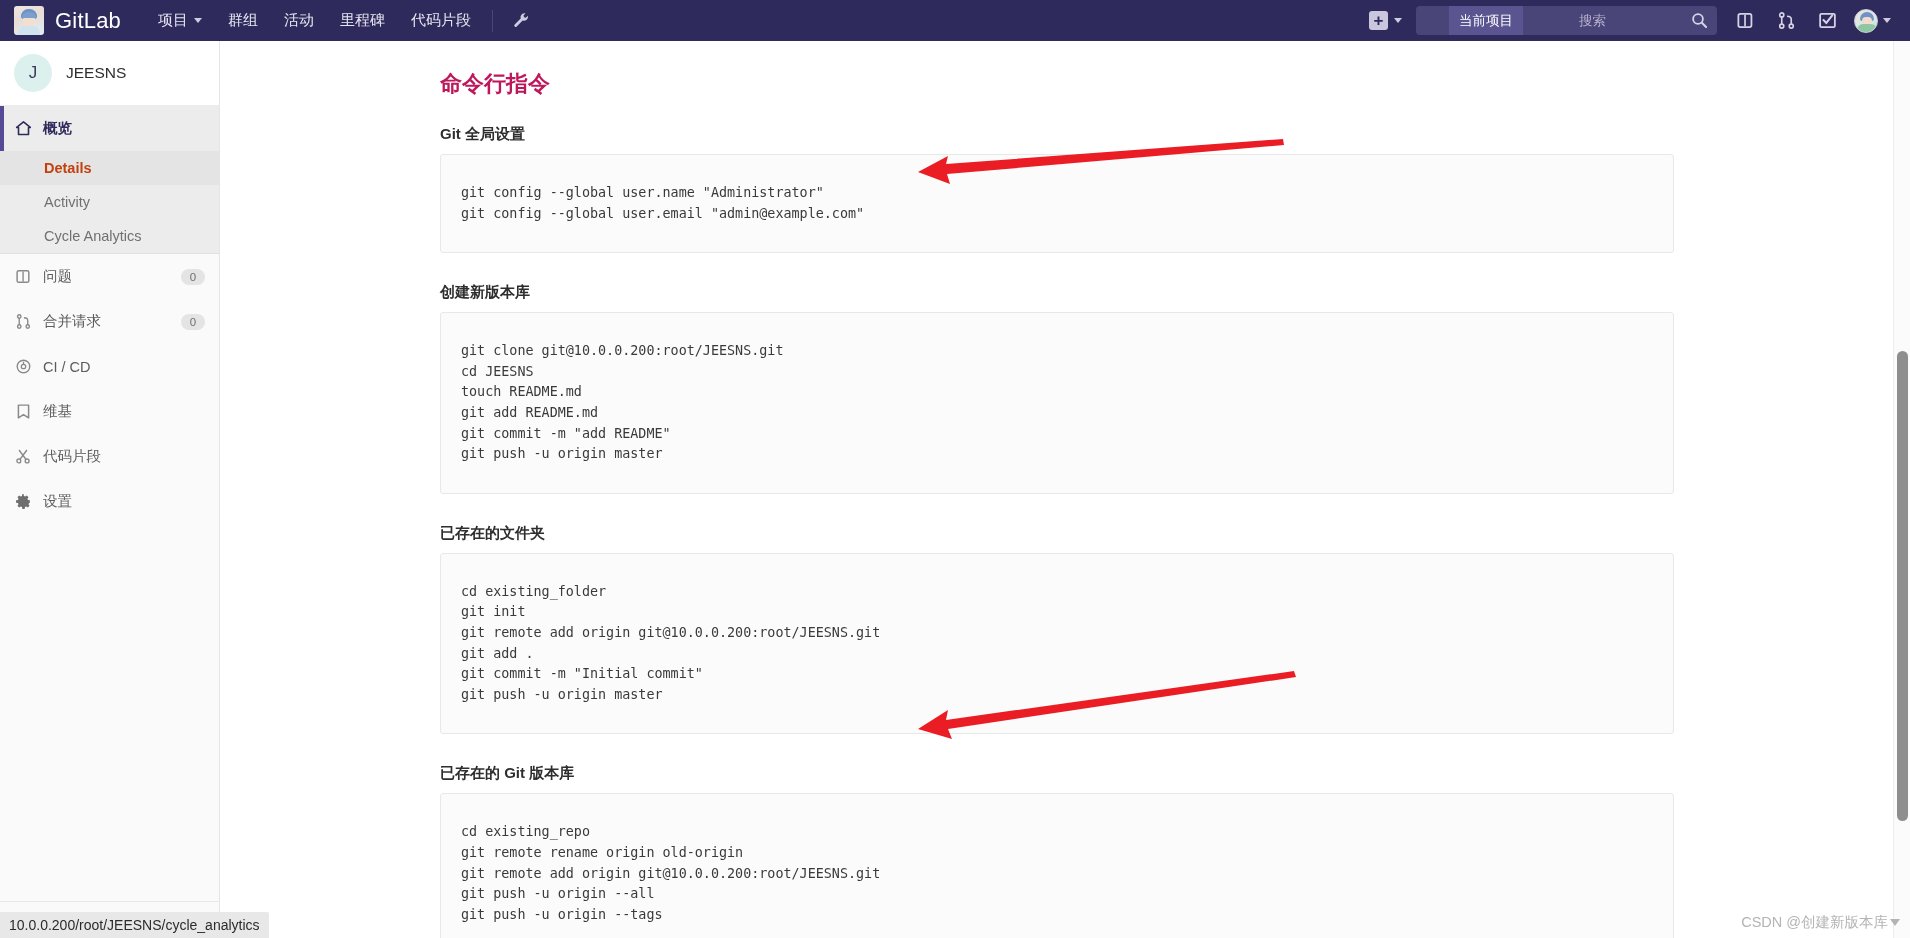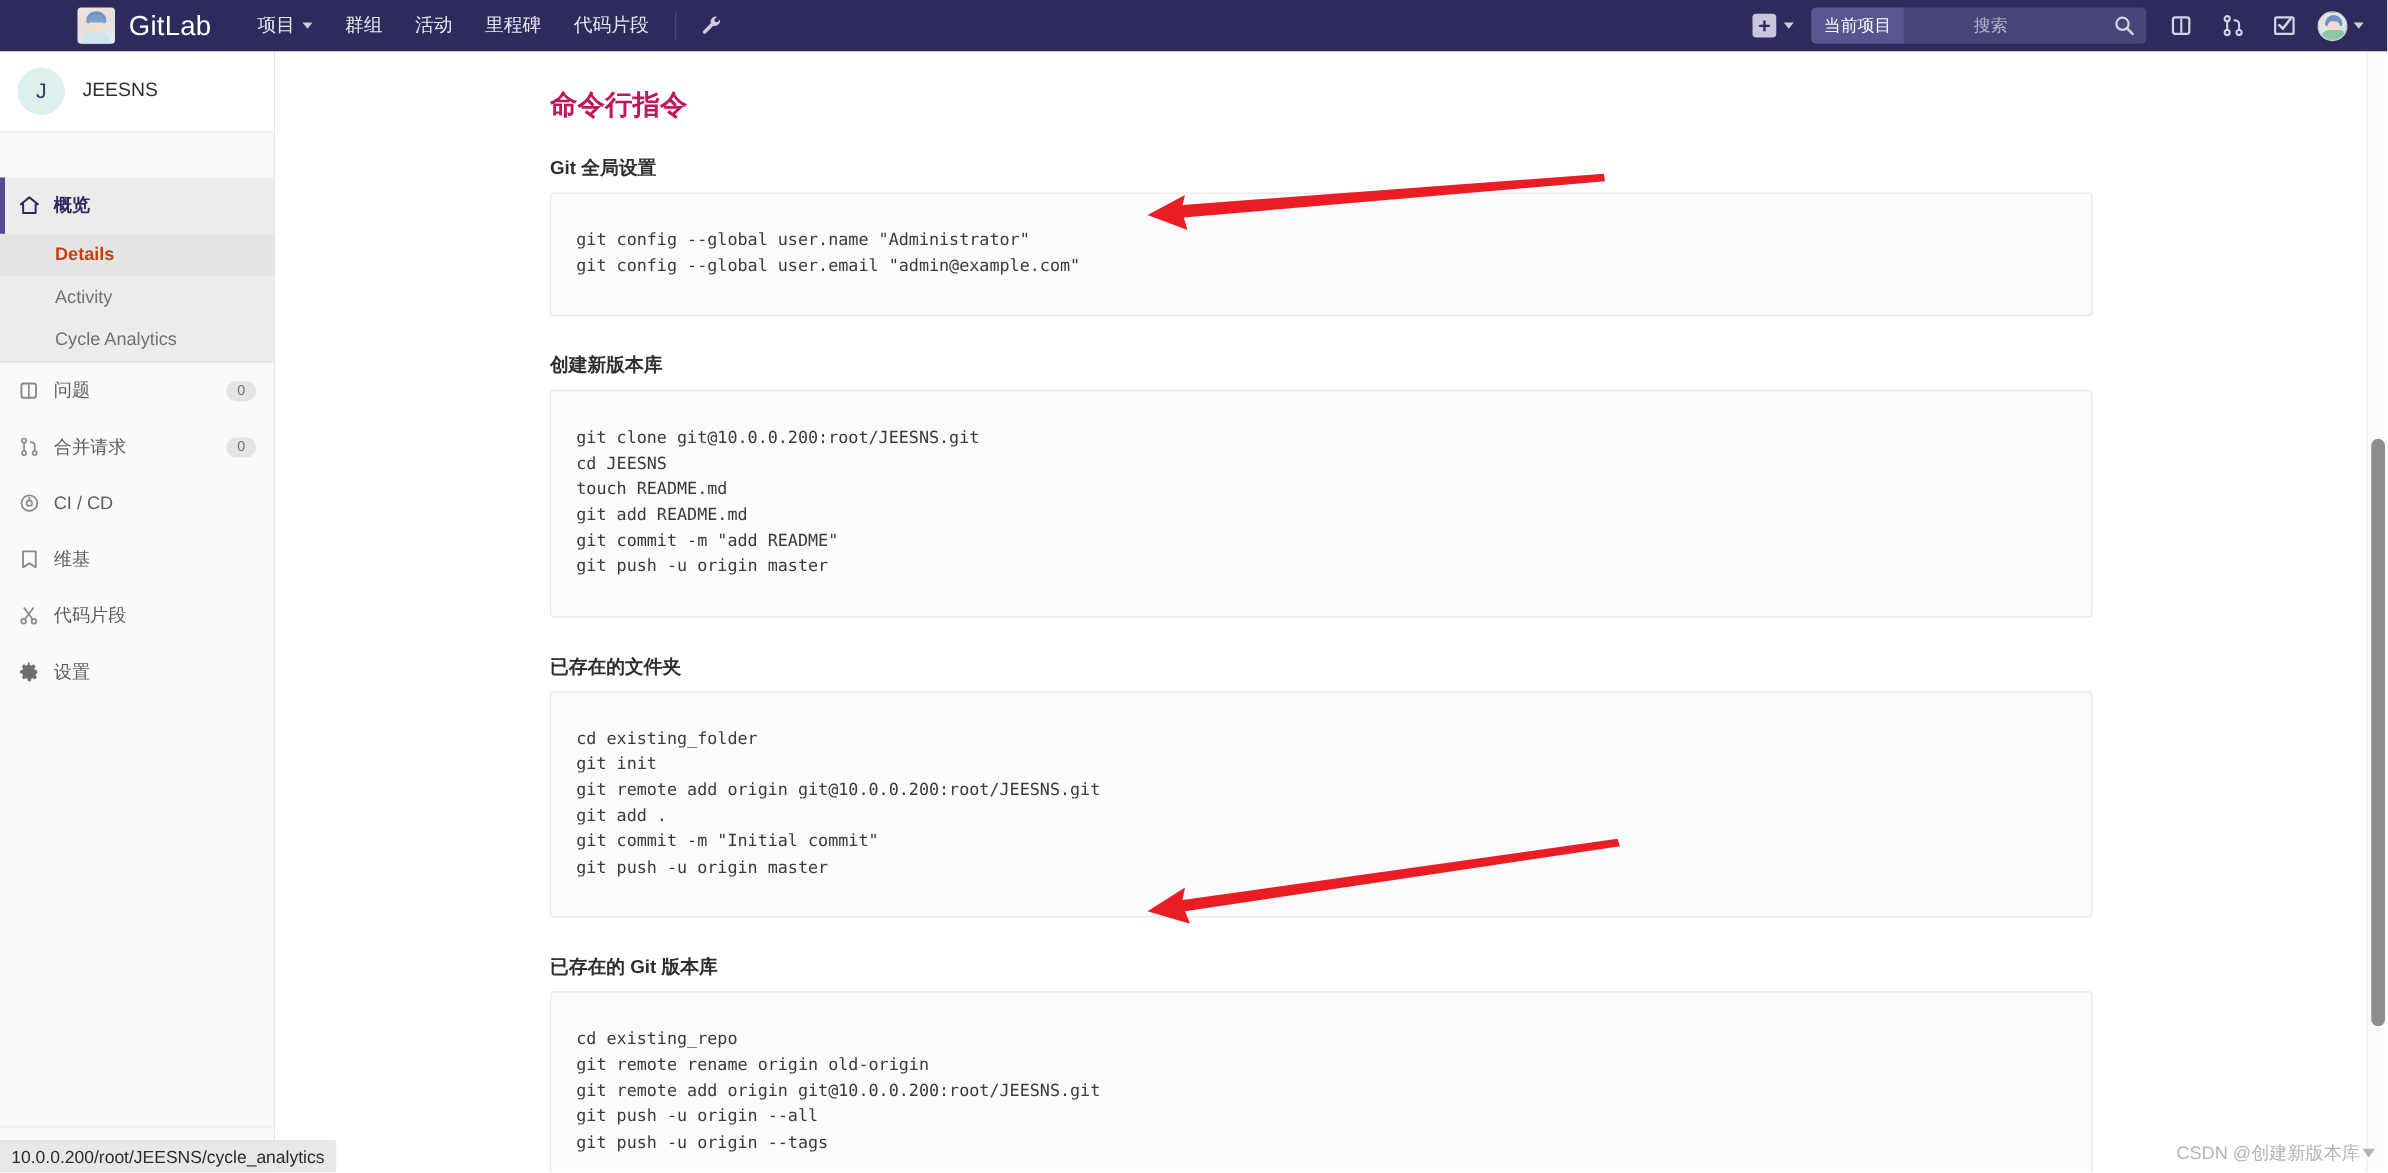--- a/index.html
+++ b/index.html
@@ -8,21 +8,20 @@
     font-family: "Liberation Sans", "DejaVu Sans", sans-serif;
     background: #fff; overflow: hidden;
   }
   body { position: relative; }
 
   
   #topnav {
     position: absolute; top: 0; left: 0; width: 1910px; height: 41px;
     background: #2e2a5b; display: flex; 
     z-index: 40;
-    padding-left: 48px;
   }
   .brand { display: flex; align-items: center; padding-left: 14px; gap: 11px; }
   .brand-logo {
     width: 30px; height: 29px; border-radius: 3px; overflow: hidden;
     background: linear-gradient(160deg,#efe7e0 0%,#e8ddd6 40%,#dfeef3 100%);
     position: relative; flex: none;
   }
   .brand-logo .hair {
     position: absolute; left: 7px; top: 3px; width: 16px; height: 10px;
     background: #6f93c4; border-radius: 8px 8px 3px 3px;
@@ -65,21 +64,21 @@
     width: 19px; height: 19px; background: #c9c6dd; border-radius: 3px;
     color: #2e2a5b; font-size: 17px; line-height: 17px; text-align: center;
     font-weight: 700; display: flex; align-items: center; justify-content: center;
   }
   .search-wrap {
     display: flex; align-items: center; height: 29px; margin: 0 8px 0 4px;
     background: #4a4578; border-radius: 4px; overflow: hidden;
   }
   .search-scope {
     background: #5a5490; color: #fff; font-size: 13.5px;
-    padding: 0 10px; height: 29px; display: flex; align-items: center; cursor: pointer;
+    padding: 0 10px; height: 29px; display: flex; align-items: center; cursor: pointer; margin-left: 33px;
   }
   .search-input {
     background: transparent; border: none; outline: none; color: #fff;
     font-size: 13.5px; width: 118px; padding: 0 8px; height: 29px;
     font-family: "Liberation Sans", sans-serif;
     margin-left: 48px;
   }
   .search-input::placeholder { color: #b6b2cf; }
   .search-ico { padding: 0 9px 0 2px; display: flex; align-items: center; cursor: pointer; }
   .ico-btn { padding: 0 11px; height: 41px; display: flex; align-items: center; cursor: pointer; }
@@ -110,21 +109,21 @@
   .proj-name { font-size: 15.5px; color: #2e2e2e; }
 
   .nav-group { }
   .side-item {
     display: flex; align-items: center; gap: 11px; height: 45px;
     padding: 0 14px 0 15px; color: #5c5c5c; font-size: 14.5px;
     cursor: pointer; position: relative; text-decoration: none;
   }
   .side-item .si-label { flex: 1; }
   .side-item.active {
-    background: #ececec; color: #2e2a5b; font-weight: 700; margin-top: 36px;
+    background: #ececec; color: #2e2a5b; font-weight: 700;
   }
   .side-item.active::before {
     content: ""; position: absolute; left: 0; top: 0; bottom: 0;
     width: 4px; background: #554a96;
   }
   .badge {
     background: #e4e4e4; color: #707070; font-size: 11.5px;
     border-radius: 9px; padding: 2px 8px; min-width: 24px; text-align: center;
   }
   .submenu { background: #ececec; border-bottom: 1px solid #e0e0e0; }

